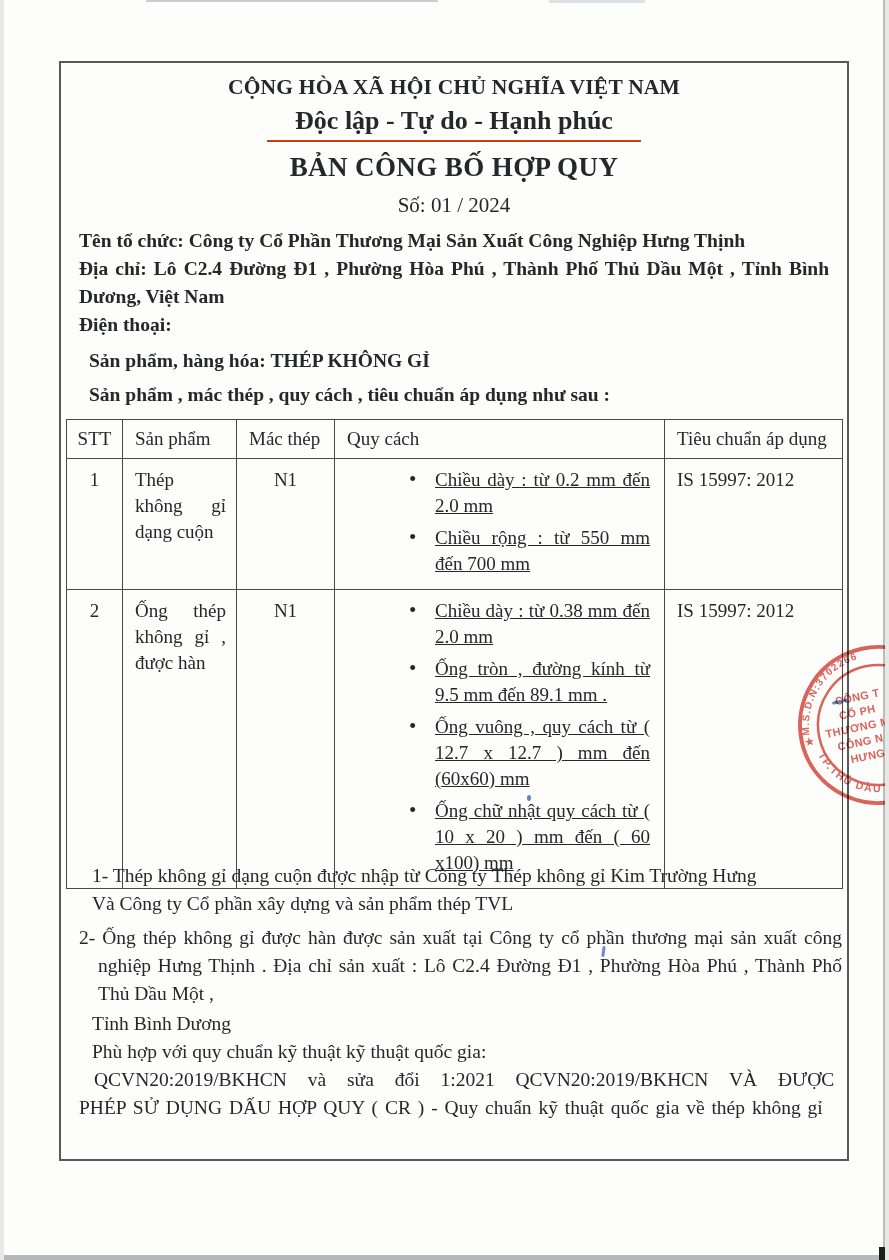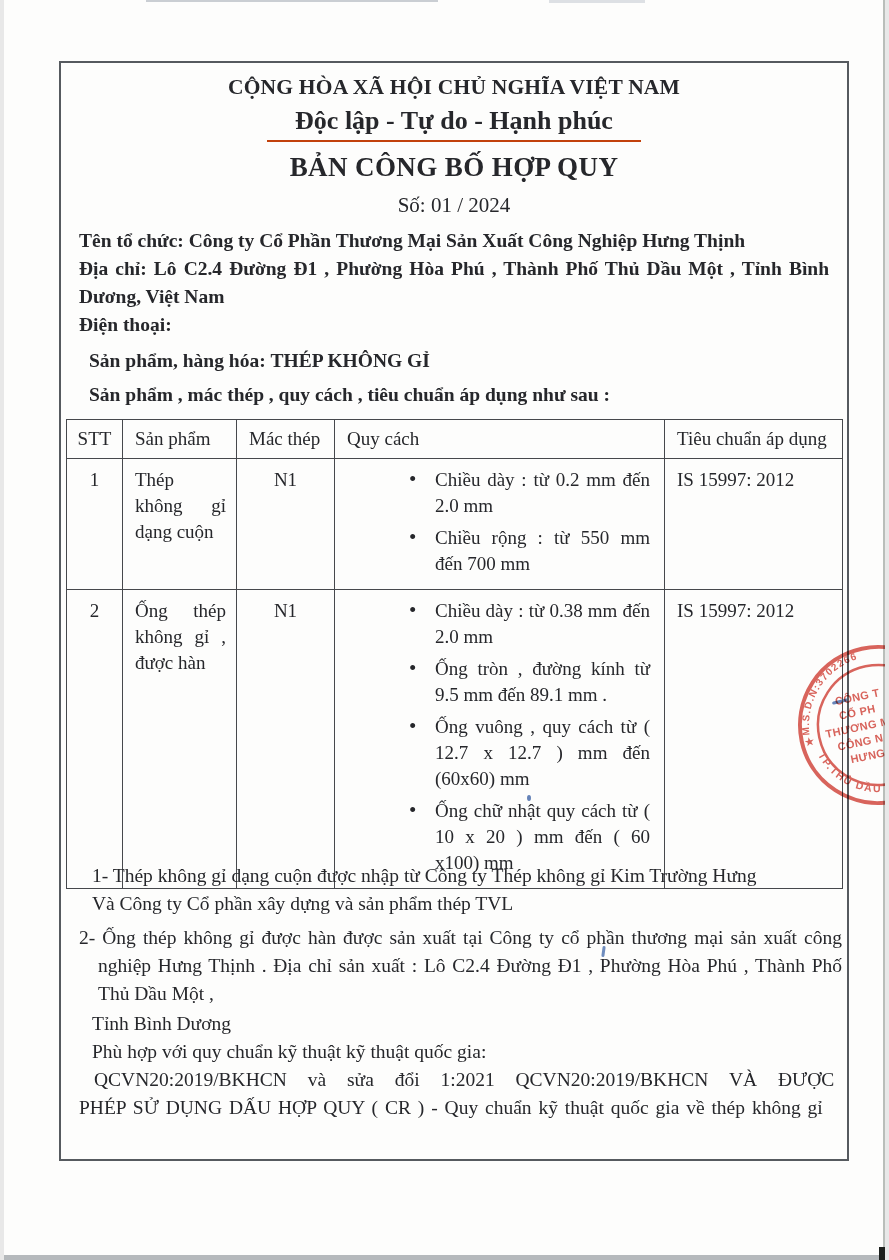--- a/index.html
+++ b/index.html
@@ -47,21 +47,21 @@
   }
   table.spec td,table.spec th{
     border:1.6px solid #46484c;font-weight:normal;
     vertical-align:top;padding:8px 10px 6px 12px;text-align:left;
   }
   table.spec tr.hrow th{height:30px;vertical-align:middle;padding-top:4px;padding-bottom:4px;}
   table.spec .c{text-align:center;padding-left:4px;padding-right:4px;}
   table.spec td.prod{text-align:justify;}
   table.spec tr.r1 td{height:74px;}
   table.spec tr.r2 td{height:218px;}
-  ul.specs{margin:0;padding:0 4px 0 58px;list-style:none;}
+  ul.specs{margin:0;padding:0 4px 0 58px;list-style:none;text-decoration:underline;}
   ul.specs li{position:relative;padding-left:30px;margin-bottom:6px;text-align:justify;}
   ul.specs li::before{content:"\2022";position:absolute;left:4px;top:-1px;font-size:21px;}
   
   .notes{position:absolute;left:18px;top:799px;width:763px;font-size:19.5px;line-height:28px;}
   .notes div{margin:0;}
   .nind{margin-left:13px !important;}
   .hang{margin-left:13px;padding-left:19px;text-indent:-19px;text-align:justify;}
   .conform1{margin-left:13px;text-indent:15px;word-spacing:16px;white-space:nowrap;}
   .conform2{margin-left:-15px;word-spacing:2px;}
   .mt6{margin-top:6px !important;}

